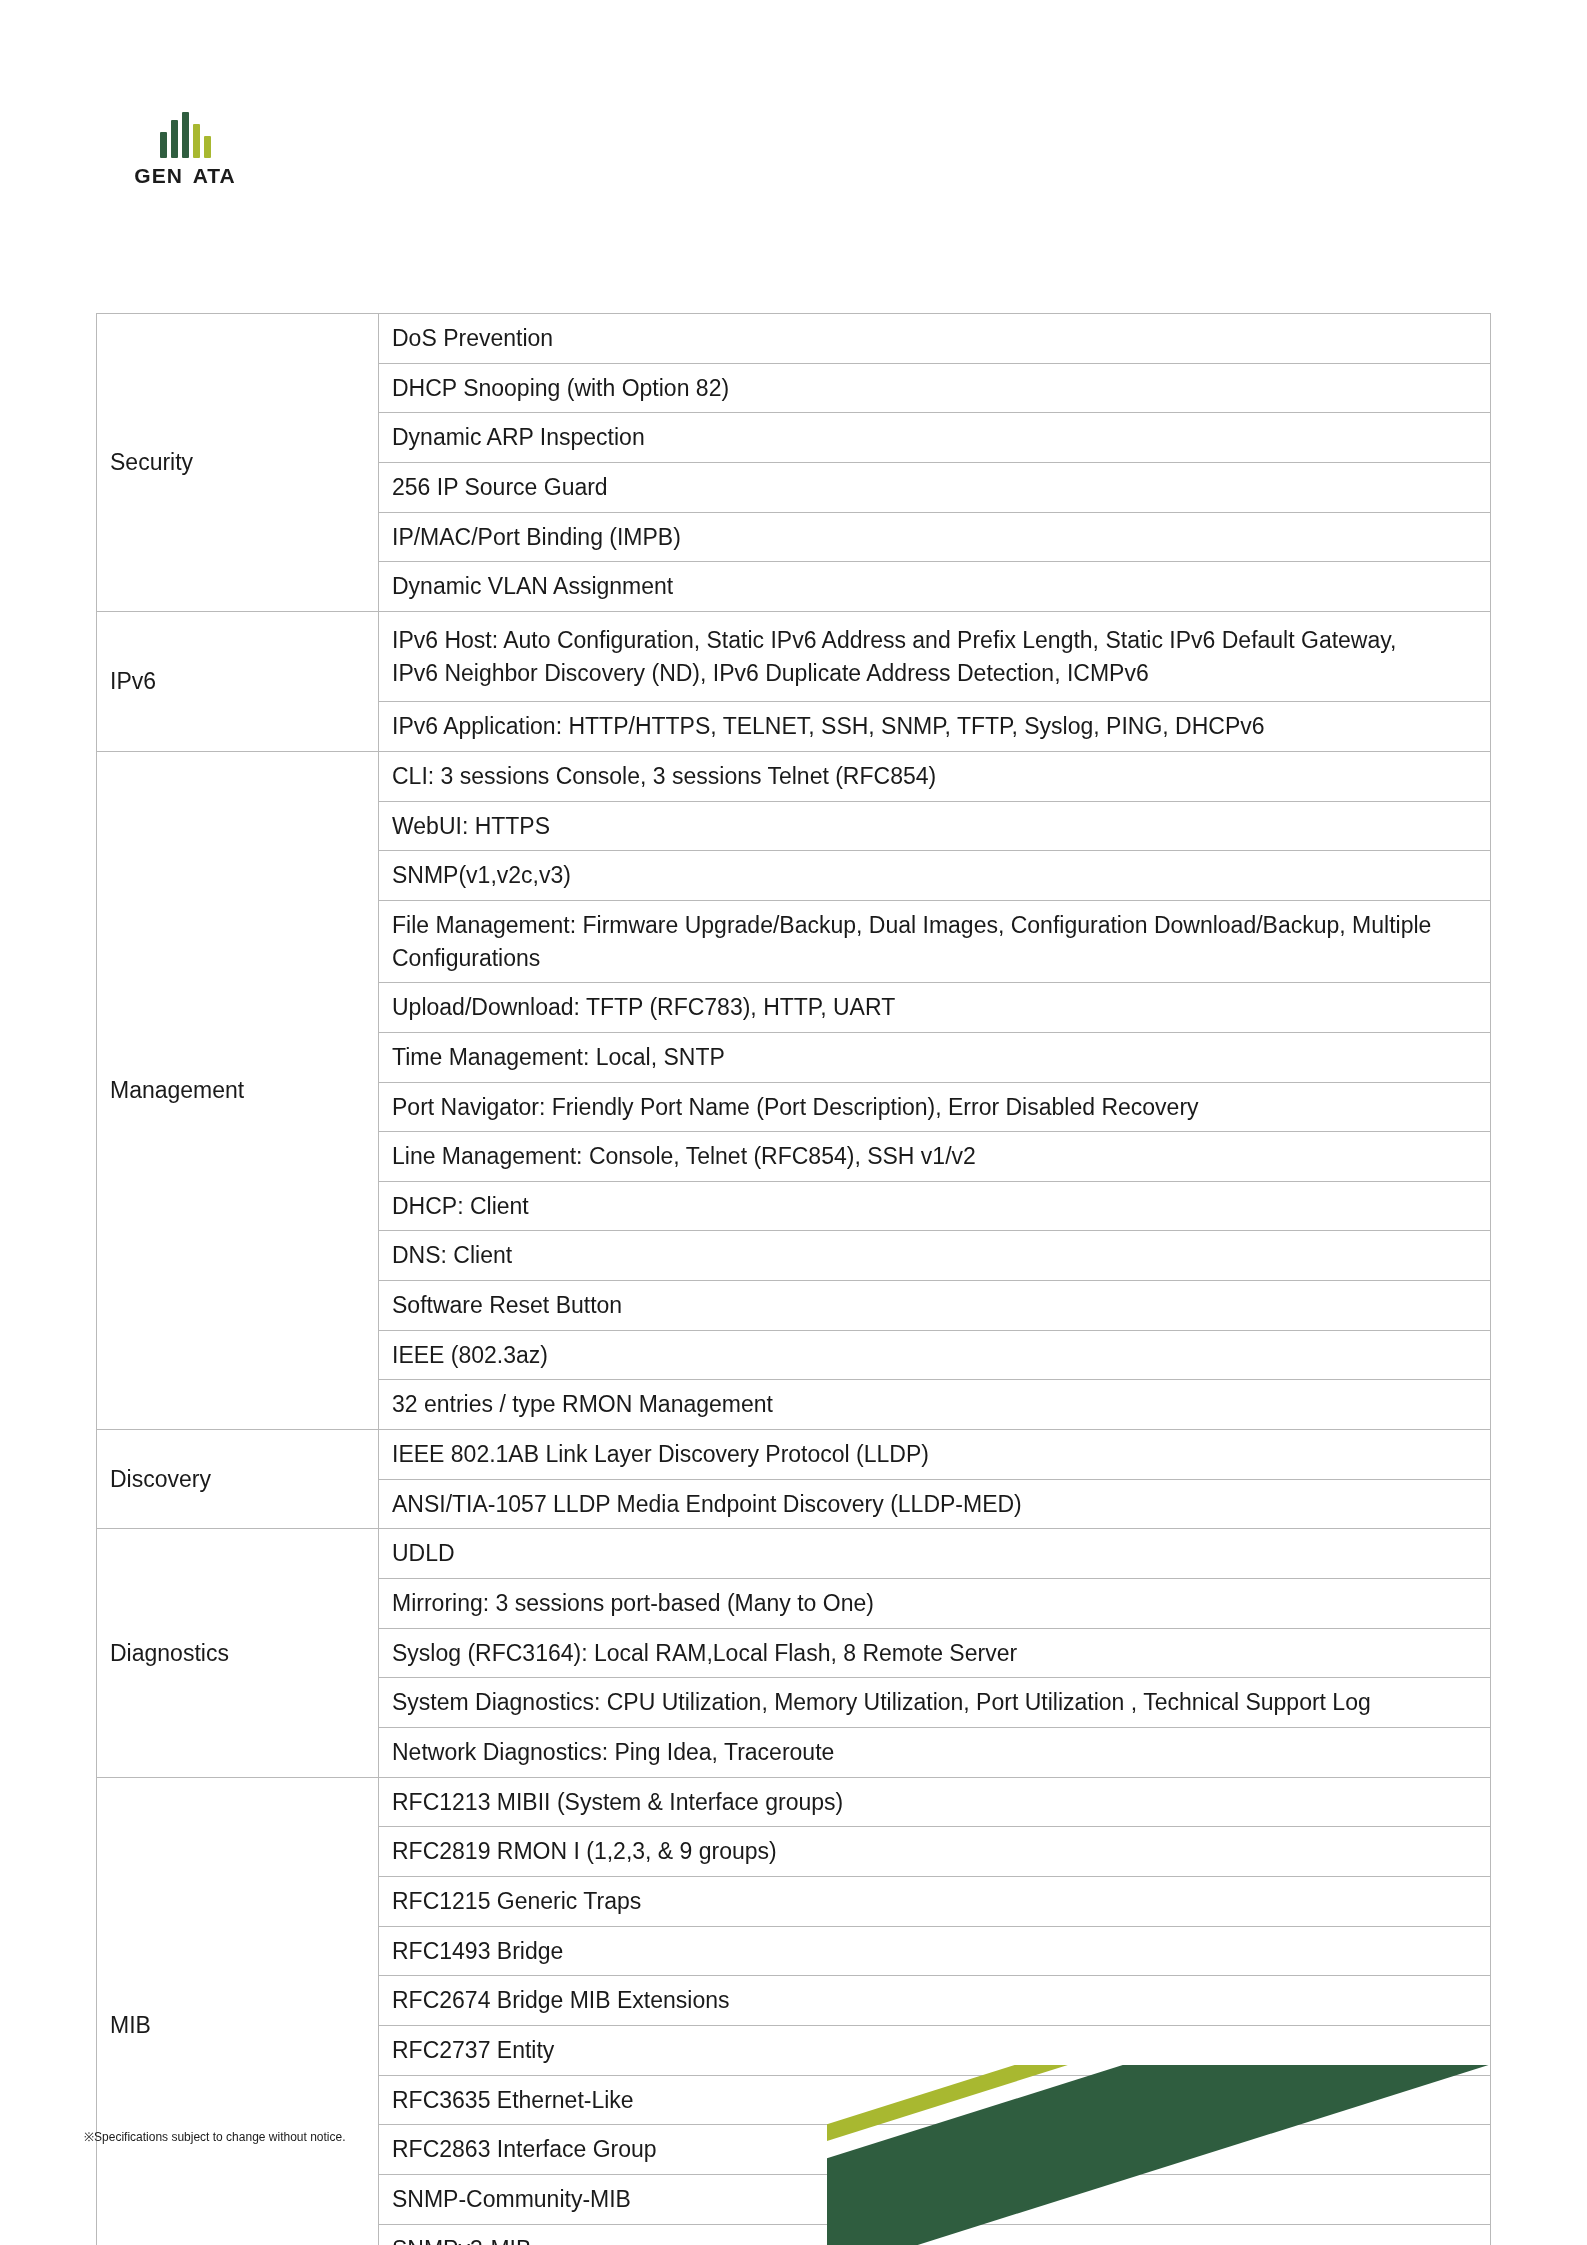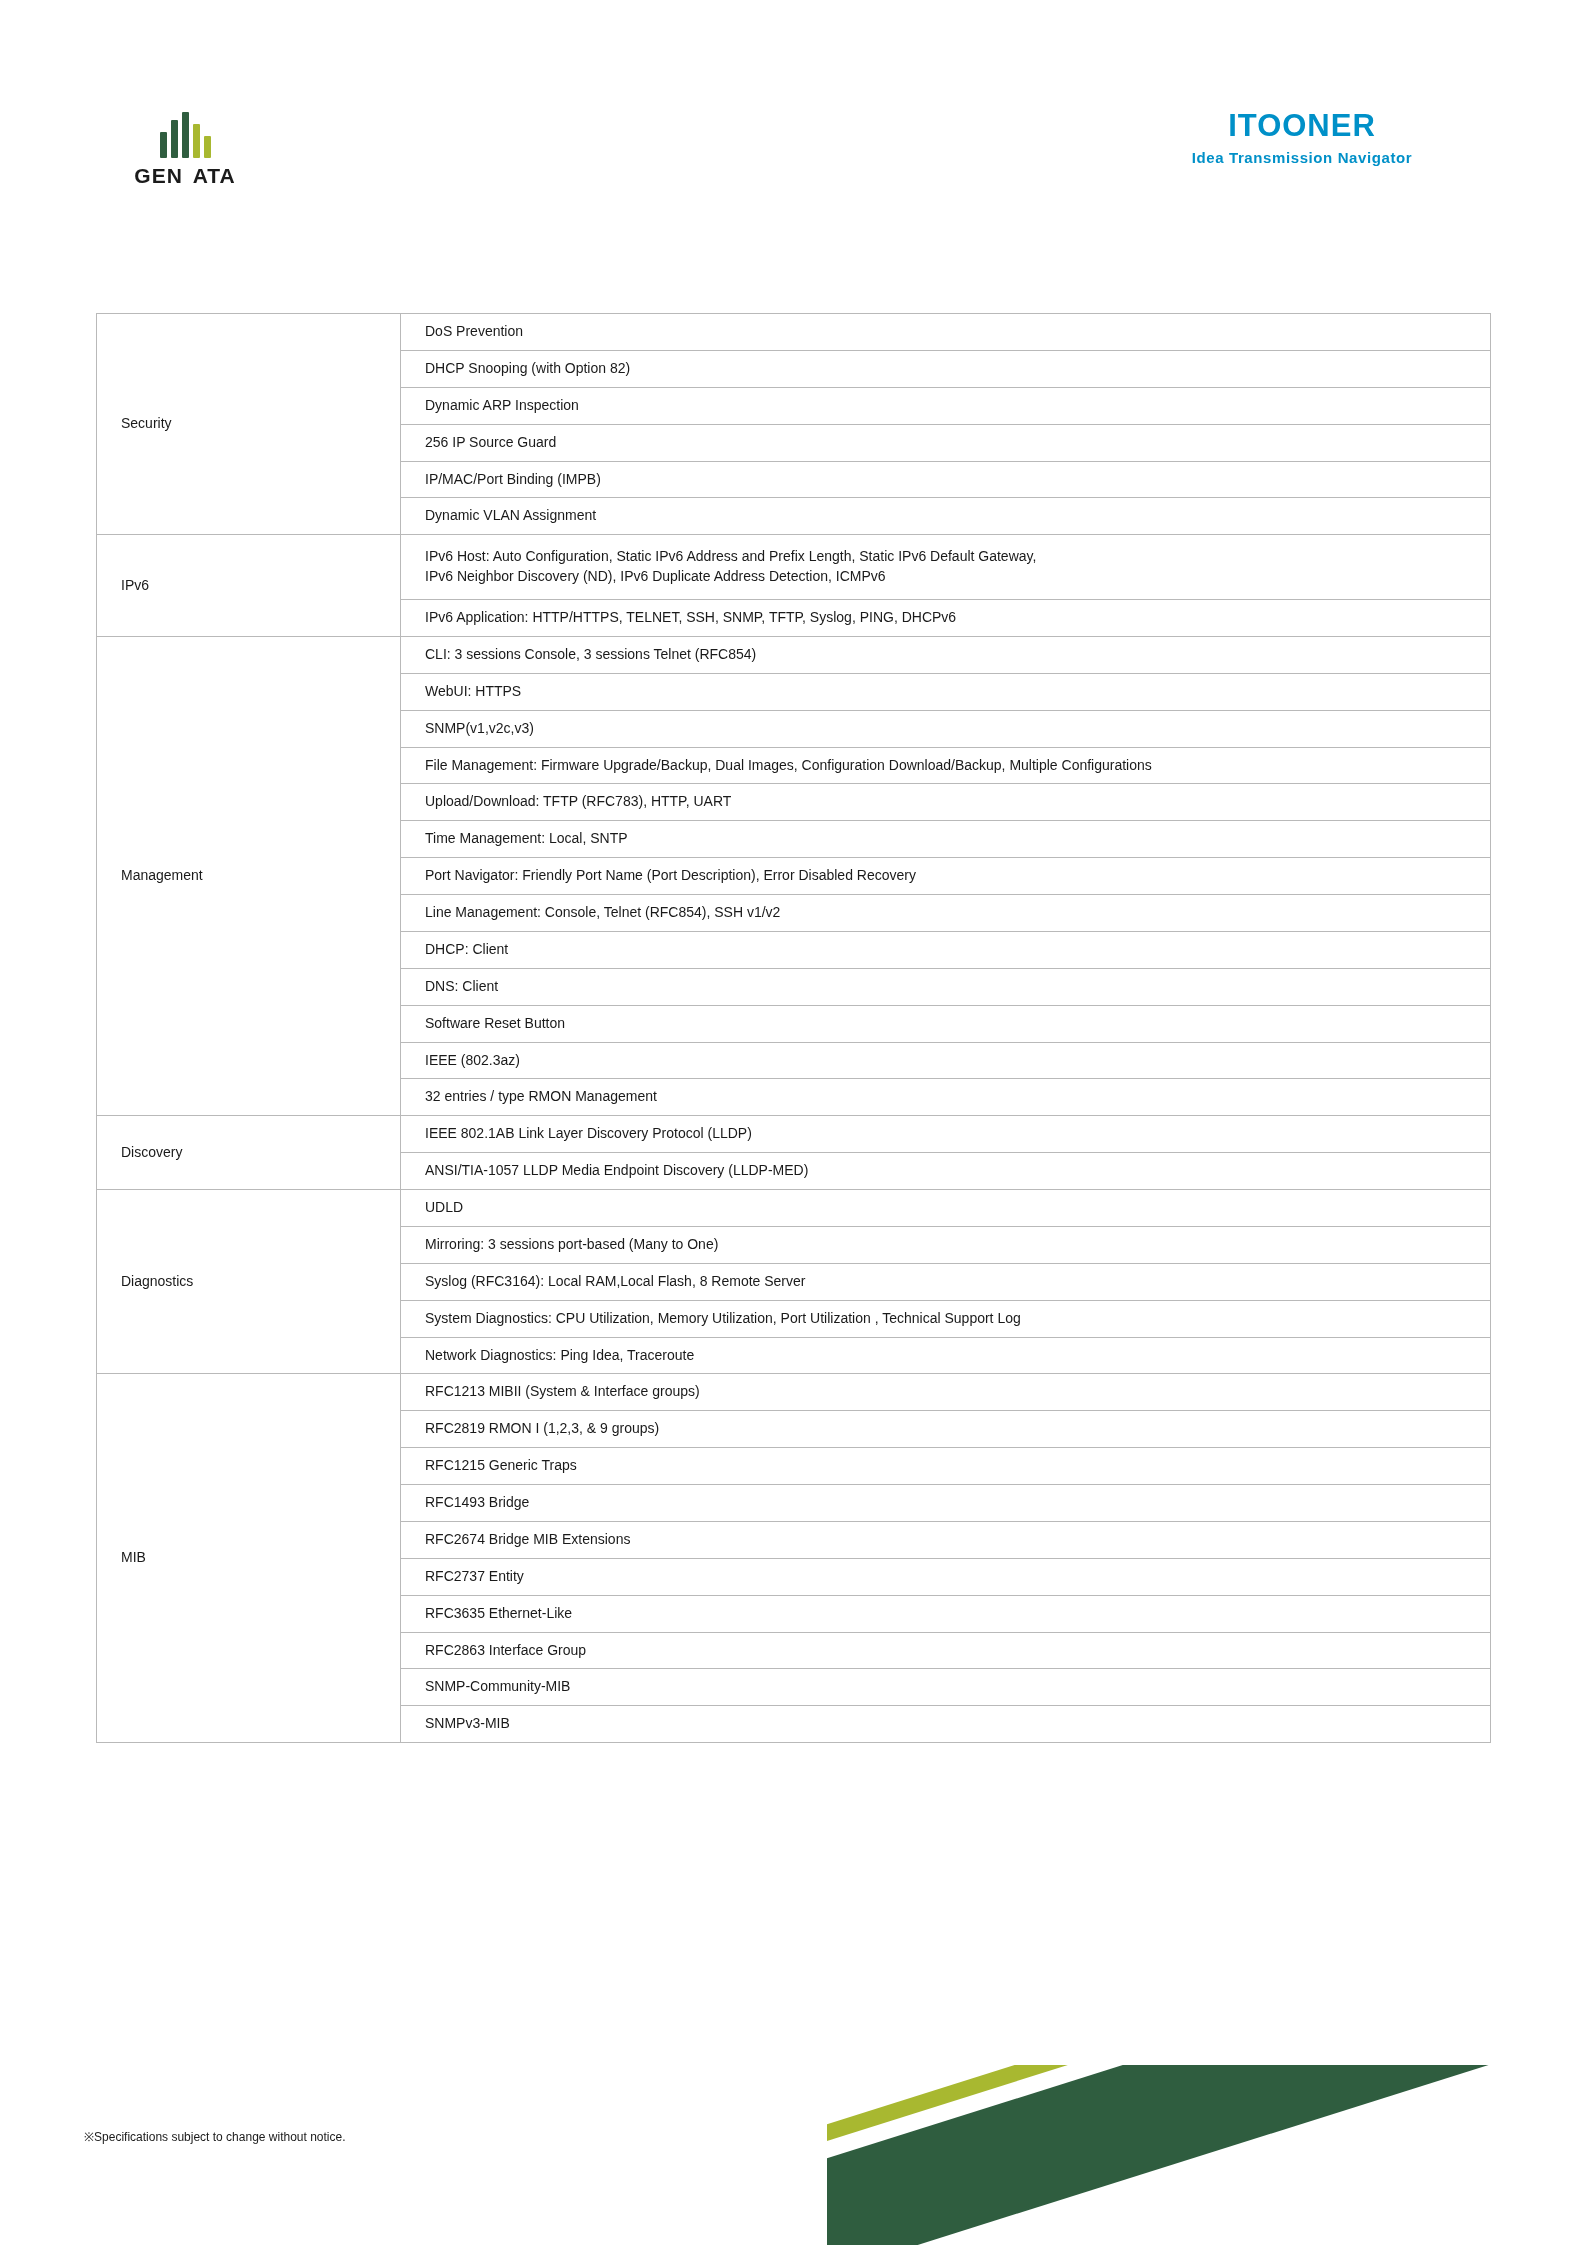--- a/index.html
+++ b/index.html
@@ -142,23 +142,23 @@
     top: 313px;
     width: 1395px;
   }
   table.spec {
     border-collapse: collapse;
     width: 100%;
     table-layout: fixed;
   }
   table.spec td {
     border: 1px solid #b9b9b9;
-    font-size: 14px;
+    font-size: 23px;
     color: #1a1a1a;
-    padding: 8px 24px;
+    padding: 8px 13px;
     vertical-align: middle;
     line-height: 1.42;
   }
   td.cat {
     width: 255px;
     padding-left: 18px;
   }
   td.val {
     padding-left: 14px;
   }
@@ -192,24 +192,20 @@
       <span class="b2"></span>
       <span class="b3"></span>
       <span class="b4"></span>
       <div class="logo-dot-wrap">
         <div class="dtop"></div>
       </div>
     </div>
     <div class="logo-text"><span>GEN</span><span class="gap"> </span><span>ATA</span></div>
   </div>
 
-  <div class="brand-block">
-    <div class="brand-name">ITOONER</div>
-    <div class="brand-tagline">Idea Transmission Navigator</div>
-  </div>
 
 </div>
 
 <div class="spec-wrap">
   <table class="spec">
     <tbody id="spec-body">
         <tr>
           <td class="cat" rowspan="6">Security</td>
           <td class="val">DoS Prevention</td>
         </tr>

